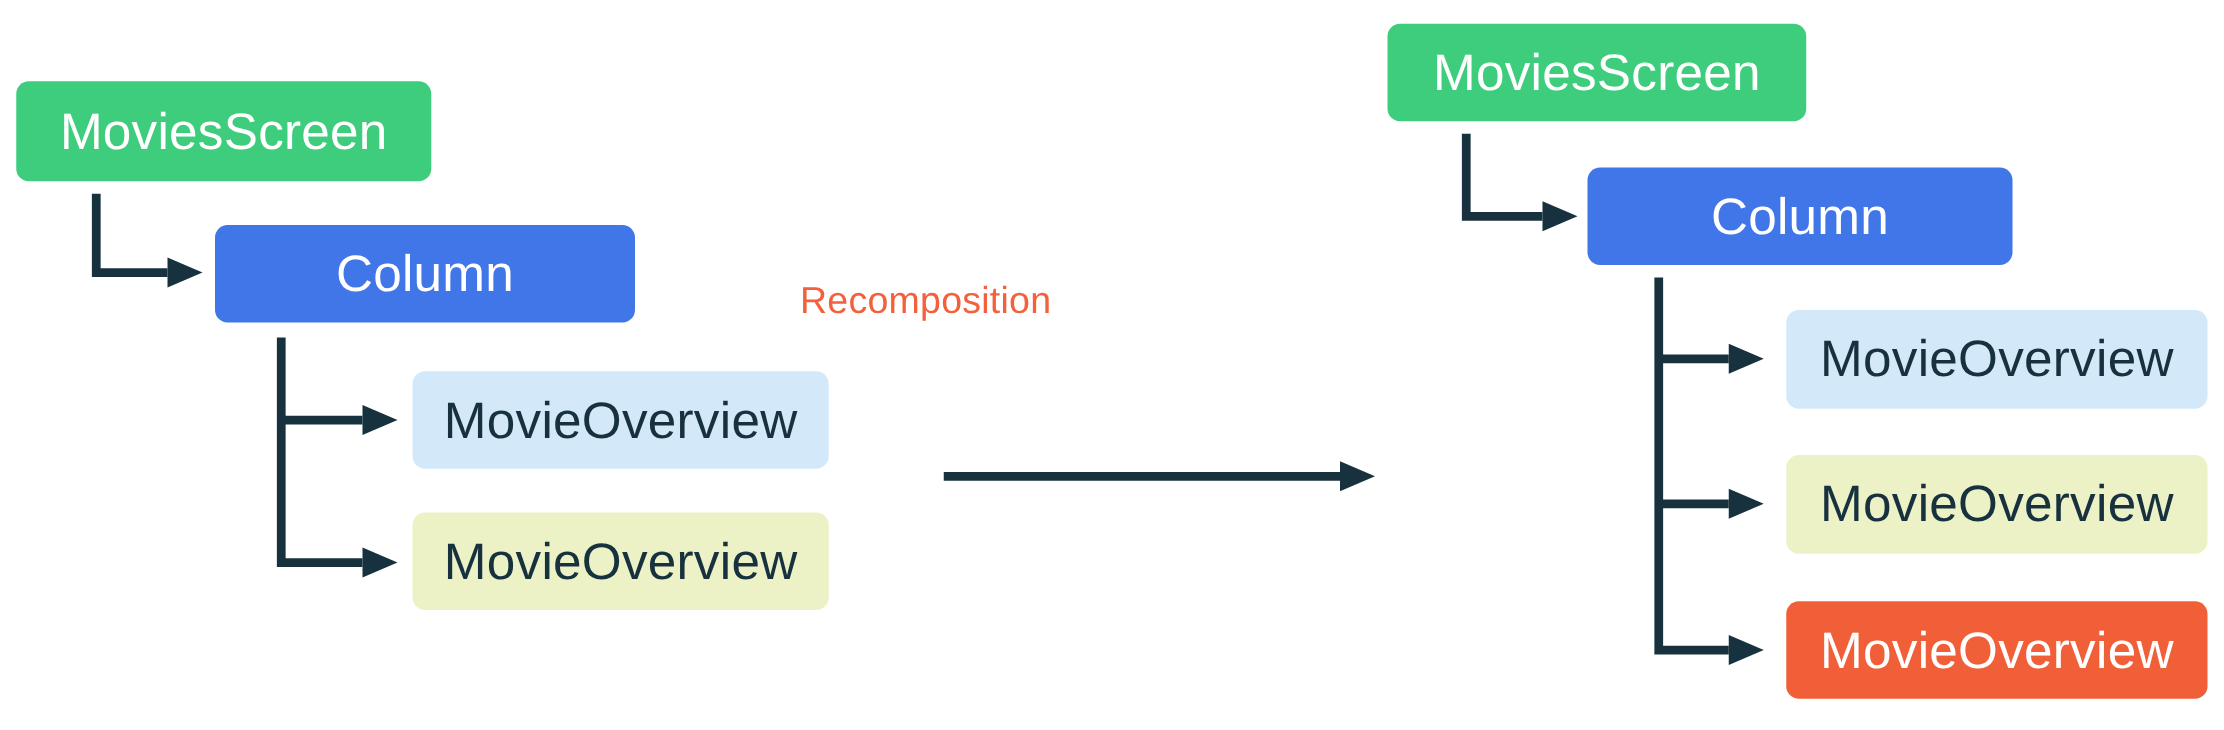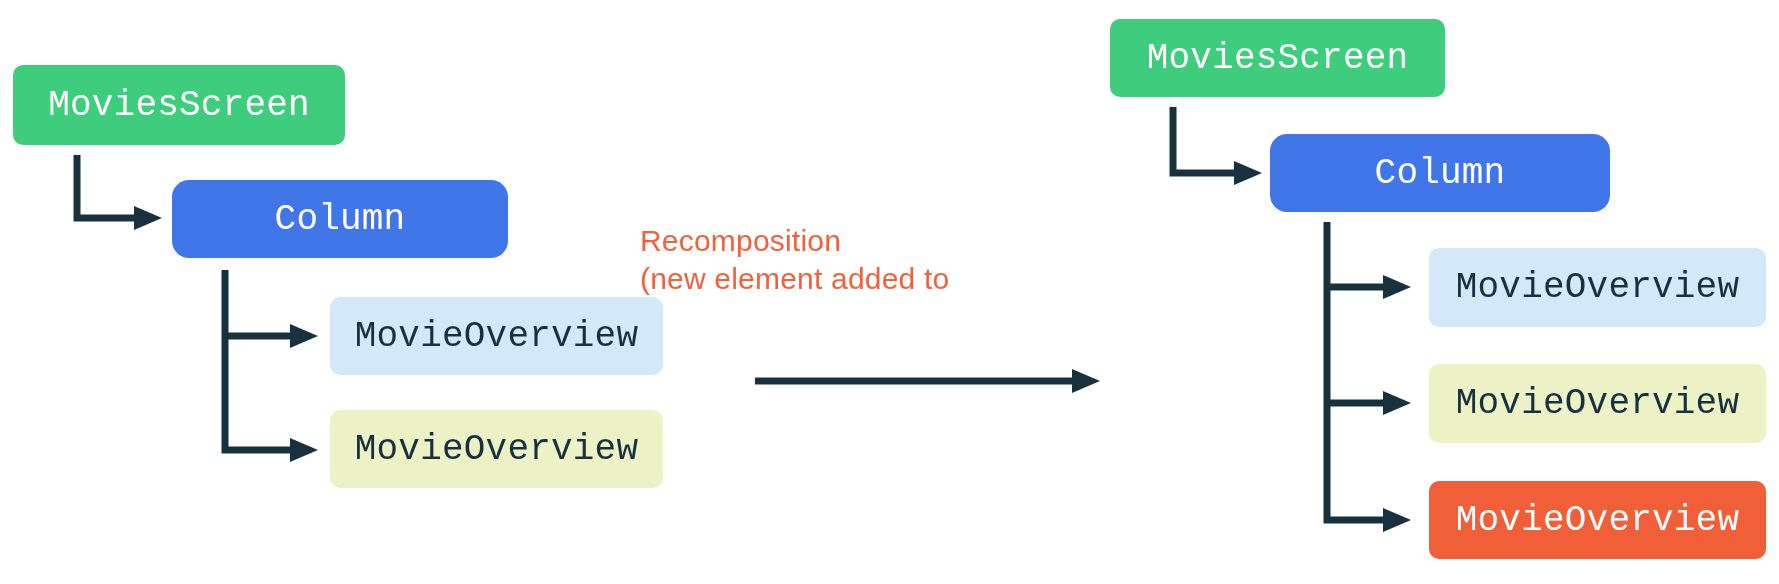--- a/index.html
+++ b/index.html
@@ -27,27 +27,26 @@
     stroke-width: 7;
     stroke-linejoin: miter;
     stroke-linecap: butt;
   }
   .node {
     position: absolute;
     display: flex;
     align-items: center;
     justify-content: center;
     border-radius: 10px;
-    font-size: 36px;
+    font-size: 41px;
     letter-spacing: 0.2px;
     white-space: nowrap;
-    font-family: Liberation Mono, monospace;
   }
   .node.green       { background: #3ECD7C; color: #FFFFFF; }
-  .node.blue        { background: #4076E8; color: #FFFFFF; border-radius: 17px; }
+  .node.blue        { background: #4076E8; color: #FFFFFF; }
   .node.lightblue   { background: #D3E9FA; color: #17323E; }
   .node.lightyellow { background: #EDF2C6; color: #17323E; }
   .node.orange      { background: #F15F39; color: #FFFFFF; }
   .annotation {
     position: absolute;
     left: 640px;
     top: 222px;
     width: 570px;
     text-align: left;
     color: #F3603C;
@@ -80,21 +79,20 @@
     <path class="link" d="M 1327 403 L 1383 403" marker-end="url(#arrow)"></path>
   </svg>
 
   <div class="node green" style="left:13px; top:65px; width:332px; height:80px;">MoviesScreen</div>
   <div class="node blue" style="left:172px; top:180px; width:336px; height:78px;">Column</div>
   <div class="node lightblue" style="left:330px; top:297px; width:333px; height:78px;">MovieOverview</div>
   <div class="node lightyellow" style="left:330px; top:410px; width:333px; height:78px;">MovieOverview</div>
 
   <div class="annotation">
     <div>Recomposition</div>
-    <div>(new element added to</div>
   </div>
 
   <div class="node green" style="left:1110px; top:19px; width:335px; height:78px;">MoviesScreen</div>
   <div class="node blue" style="left:1270px; top:134px; width:340px; height:78px;">Column</div>
   <div class="node lightblue" style="left:1429px; top:248px; width:337px; height:79px;">MovieOverview</div>
   <div class="node lightyellow" style="left:1429px; top:364px; width:337px; height:79px;">MovieOverview</div>
   <div class="node orange" style="left:1429px; top:481px; width:337px; height:78px;">MovieOverview</div>
 
 </div>
 

